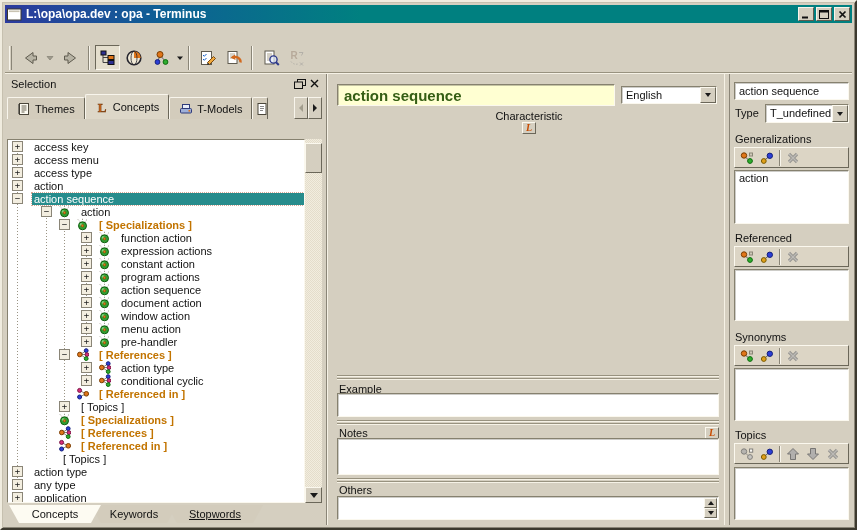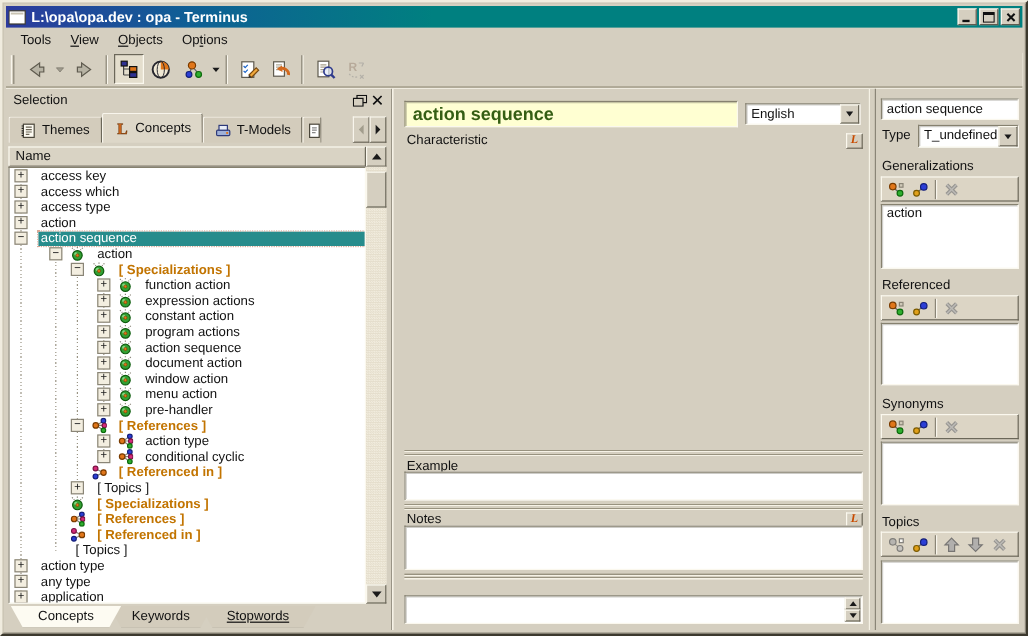--- a/index.html
+++ b/index.html
@@ -188,26 +188,20 @@
           <rect x="0.5" y="0.5" width="9" height="2" fill="#111"></rect>
         </svg>
     </button>
     <button class="wbtn">
       <svg width="9" height="9" viewBox="0 0 9 9">
           <path d="M1.5 1.5 L7.5 7.5 M7.5 1.5 L1.5 7.5" stroke="#111" stroke-width="1.7"></path>
         </svg>
     </button>
   </div>
 
-  <div class="menubar" id="menubar">
-      <span class="menu-item">Tools</span>
-      <span class="menu-item"><u>V</u>iew</span>
-      <span class="menu-item"><u>O</u>bjects</span>
-      <span class="menu-item">Op<u>t</u>ions</span>
-    </div>
 
   <div class="toolbar" id="toolbar">
       <span class="grip"></span>
       <button class="tb-btn">
         <span>
           <svg viewBox="0 0 18 18">
             <path d="M12 3.5 L4.5 9 L12 14.5 V11 H15.5 V7 H12 Z" fill="#b7b3a4" stroke="#5f5b4f"></path>
           </svg>
         </span>
       </button>
@@ -350,42 +344,36 @@
                 <path d="M4 4.5 h4 M4 6.5 h4 M4 8.5 h3" stroke="#888"></path>
               </svg></span>
           </div>
           <button class="tscroll disabled" style="margin-left:auto">
             <span class="tri-l"></span>
           </button>
           <button class="tscroll">
             <span class="tri-r"></span>
           </button>
         </div>
-      <div class="name-row">
-        <div class="name-hdr">Name</div>
-        <button class="sb-btn">
-            <span class="tri-u"></span>
-          </button>
-      </div>
       <div class="tree-area">
         <div class="tree-inner" id="tree">
             <span class="guide" style="left:9px;top:7px;height:364px"></span>
             <span class="guide" style="left:38px;top:72px;height:247px"></span>
             <span class="guide" style="left:56px;top:85px;height:182px"></span>
             <span class="guide" style="left:78px;top:98px;height:104px"></span>
             <span class="guide" style="left:78px;top:228px;height:13px"></span>
             <div class="trow">
               <span style="width:4px;flex:none"></span>
               <span class="texp">+</span>
               <span class="tlabel">access key</span>
             </div>
             <div class="trow">
               <span style="width:4px;flex:none"></span>
               <span class="texp">+</span>
-              <span class="tlabel">access which</span>
+              <span class="tlabel">access menu</span>
             </div>
             <div class="trow">
               <span style="width:4px;flex:none"></span>
               <span class="texp">+</span>
               <span class="tlabel">access type</span>
             </div>
             <div class="trow">
               <span style="width:4px;flex:none"></span>
               <span class="texp">+</span>
               <span class="tlabel">action</span>
@@ -683,21 +671,21 @@
 
     <div class="mid-panel">
       <div class="term-box">action sequence</div>
       <div class="combo lang-combo">
         <span class="val">English</span>
         <button class="cbtn">
             <span class="tri-d"></span>
           </button>
       </div>
 
-      <div class="sec-row" style="top:36px;">
+      <div class="sec-row" style="top:36px;flex-direction:column;">
         <span>Characteristic</span>
         <span class="sp"></span>
         <button class="lbtn">L</button>
       </div>
 
       <div class="hsplit" style="top:301px;"></div>
       <div class="sec-row" style="top:307px;align-items:flex-end;">
         <span>Example</span>
       </div>
       <div class="well ex-well">
@@ -708,20 +696,23 @@
       <div class="sec-row" style="top:352px;">
         <span>Notes</span>
         <span class="sp"></span>
         <button class="lbtn">L</button>
       </div>
       <div class="well no-well">
         <span></span>
       </div>
 
       <div class="hsplit" style="top:404px;"></div>
+      <div class="sec-row" style="top:409px;">
+        <span>Others</span>
+      </div>
       <div class="well ot-well" style="position:absolute;">
         <span></span>
         <span class="mini-sb">
           <button class="mini-btn">
               <span class="tri-u"></span>
             </button>
           <button class="mini-btn">
               <span class="tri-d"></span>
             </button>
         </span>

